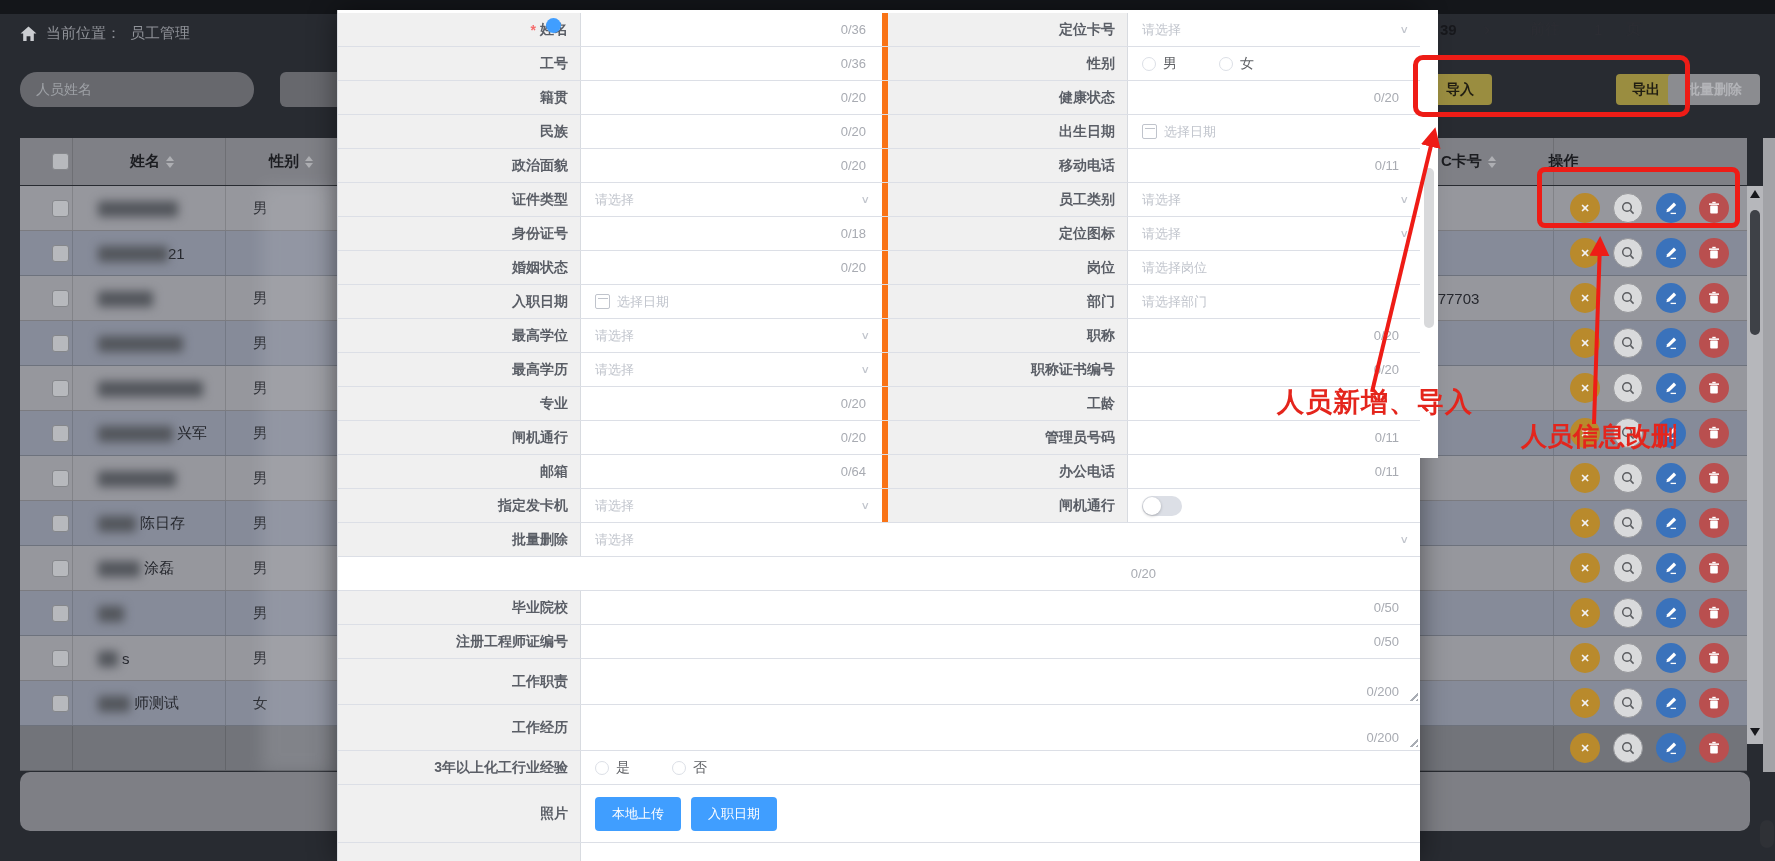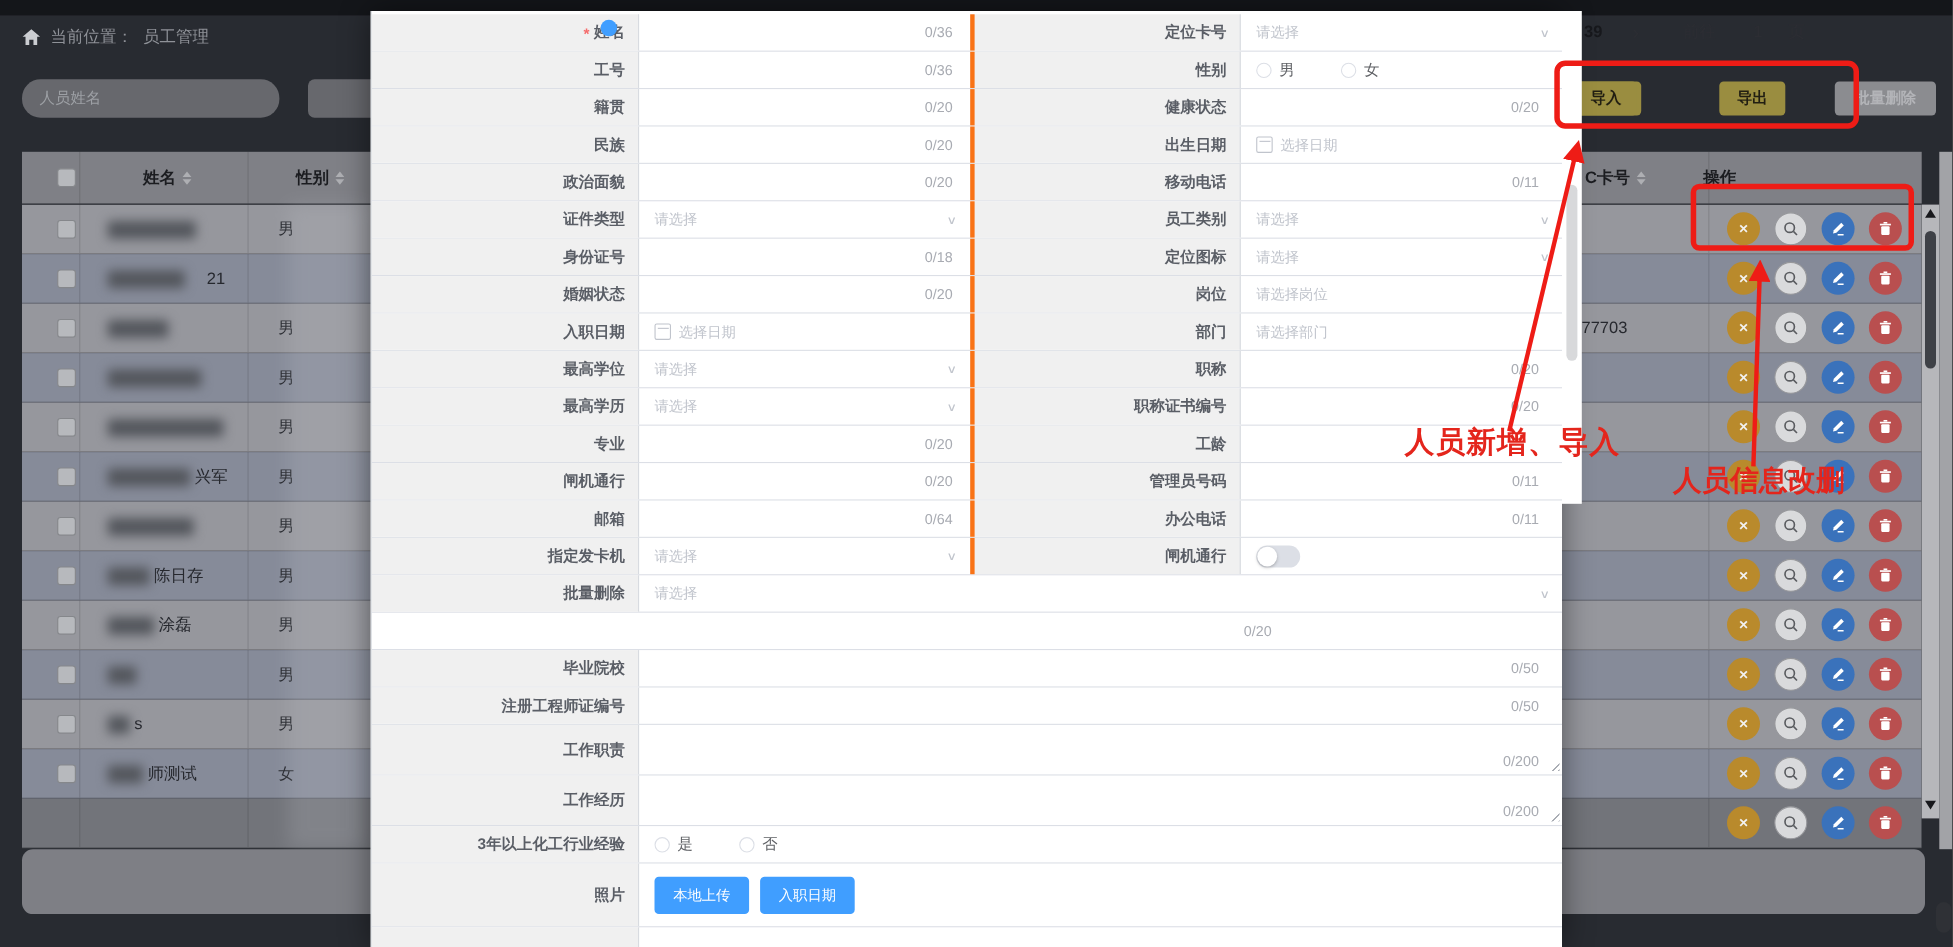--- a/index.html
+++ b/index.html
@@ -56,21 +56,21 @@
 
   
   .modal{left:337px;top:10px;width:1083px;height:851px;background:#fff;z-index:5;
          box-shadow:0 0 26px rgba(0,0,0,.45);border-left:1px solid #d9dce1;box-sizing:border-box;
          padding-top:3px;display:flex;flex-direction:column;overflow:hidden;}
   .m-row{display:flex;flex:none;height:34px;border-bottom:1px solid #dcdfe6;box-sizing:border-box;}
   .m-row.tall{height:46px;} .m-row.photo{height:58px;} .m-row.stub{height:18px;border-bottom:none;}
   .m-lab{flex:none;background:#f0f0f0;border-right:1px solid #d8dbe0;box-sizing:border-box;
          display:flex;align-items:center;justify-content:flex-end;padding-right:12px;
          color:#5a5e66;font-size:14px;font-weight:600;white-space:nowrap;}
-  .m-lab.w1{width:243px;} .m-lab.w2{width:246px;border-left:4px solid #f97316;}
+  .m-lab.w1{width:243px;} .m-lab.w2{width:246px;border-left:6px solid #f97316;}
   .m-in{flex:none;position:relative;display:flex;align-items:center;box-sizing:border-box;padding:0 14px;}
   .m-in.w1{width:301px;} .m-in.w2{width:293px;} .m-in.wf{width:840px;}
   .req{color:#f56c6c;margin-right:4px;font-size:14px;}
   .cnt{position:absolute;right:16px;color:#a8abb2;font-size:13px;}
   .m-in.wf .cnt,.m-in.w2 .cnt{right:22px;}
   .ph{color:#c0c4cc;font-size:13px;}
   .chev{position:absolute;right:12px;color:#c0c4cc;font-size:13px;transform:scaleY(.8);}
   .cal{width:13px;height:13px;border:1.4px solid #c0c4cc;border-radius:2px;position:relative;margin-right:7px;flex:none;}
   .cal::before{content:'';position:absolute;top:2.5px;left:1.5px;right:1.5px;height:1.4px;background:#c0c4cc;}
   .rd{width:14px;height:14px;border-radius:50%;border:1px solid #dcdfe6;background:#fff;box-sizing:border-box;margin-right:7px;flex:none;}
@@ -111,21 +111,21 @@
     </span>
     <span>当前位置：</span>
     <span>员工管理</span>
   </div>
 
   <div class="abs search">人员姓名</div>
   <div class="abs srch-btn"></div>
 
   <button class="tbtn" style="left:1432px;width:60px;">新 增</button>
   <button class="tbtn" style="left:1432px;width:56px;">导入</button>
-  <button class="tbtn" style="left:1563px;width:60px;">导出</button>
+  <button class="tbtn" style="left:1616px;width:60px;">导出</button>
   <button class="tbtn dis" style="left:1668px;width:92px;">批量删除</button>
 
   <div class="abs thead">
     <span class="cbx"></span>
     <span class="hcell" style="left:110px;">
       <span>姓名</span>
       <span class="sorts">
           <i class="car-u"></i>
           <i class="car-d"></i>
         </span>
@@ -184,21 +184,21 @@
               <rect x="3" y="3.4" width="10" height="1.5" fill="#fff"></rect>
               <rect x="6.3" y="1.8" width="3.4" height="1.5" fill="#fff"></rect>
             </svg>
           </button>
         </span>
       </div>
       <div class="trow even">
         <span class="cbx"></span>
         <span class="namecell">
           <span class="blurblob" style="width: 70px;"></span>
-          <span style="margin-left: 20px; text-align: center;">21</span>
+          <span style="margin-left: 0; text-align: center;">21</span>
         </span>
         <span class="colline" style="left: 52px;"></span>
         <span class="colline" style="left: 205px;"></span>
         <span class="colline" style="left: 1533px;"></span>
         <span class="acts">
           <button class="cir c-card">
             <span>✕</span>
           </button>
           <button class="cir c-view">
             <svg width="16" height="16" viewBox="0 0 16 16">

